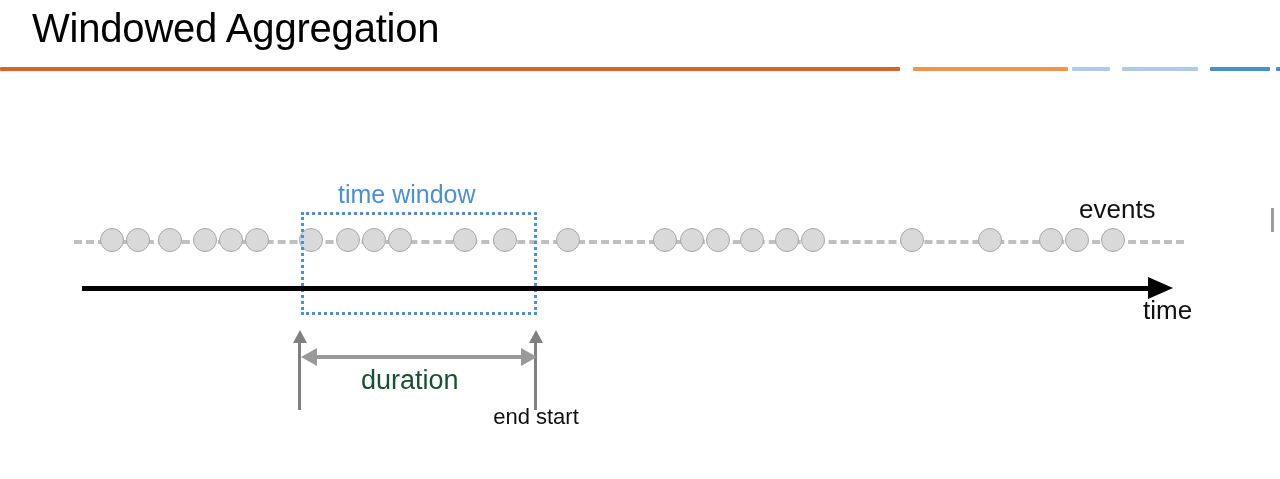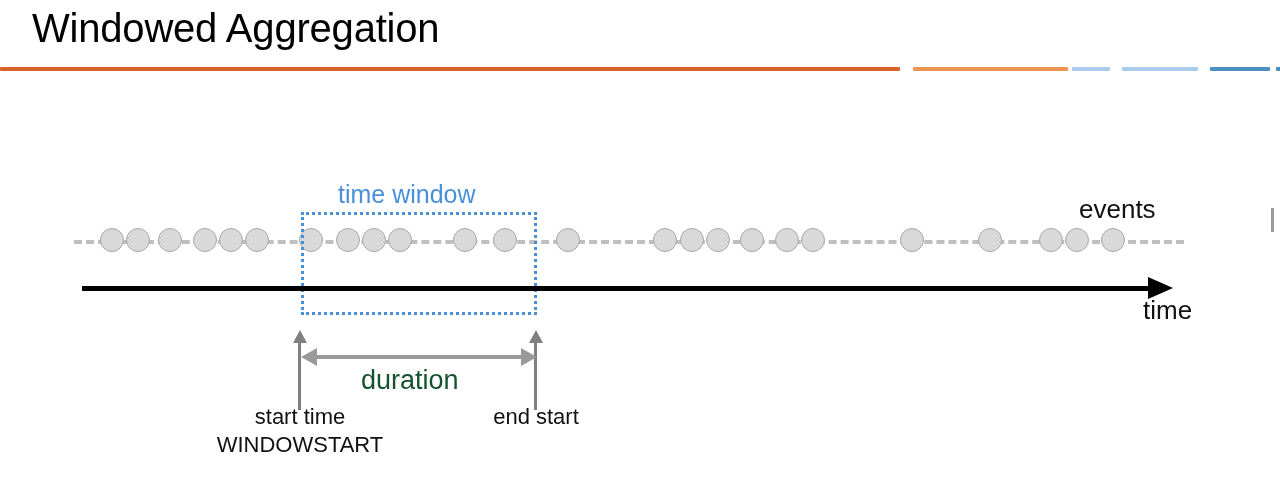--- a/index.html
+++ b/index.html
@@ -248,24 +248,20 @@
   <div class="marker-stem" id="start-marker-stem" style="left:298px; top:342px; height:68px;"></div>
 
   <div class="marker-head" id="end-marker-head" style="left:529px; top:330px;"></div>
   <div class="marker-stem" id="end-marker-stem" style="left:534px; top:342px; height:68px;"></div>
 
   <div id="duration-arrow-left"></div>
   <div id="duration-line"></div>
   <div id="duration-arrow-right"></div>
   <div id="duration-label">duration</div>
 
-  <div class="caption-block" id="caption-start">
-    <div>start time</div>
-    <div>WINDOWSTART</div>
-  </div>
   <div class="caption-block" id="caption-end">
     <div>end start</div>
   </div>
 
   <div id="edge-fragment"></div>
 </div>
 
 <div class="divider-seg" style="left: 0px; top: 67px; width: 900px; background: rgb(217, 98, 43);"></div>
 <div class="divider-seg" style="left: 913px; top: 67px; width: 155px; background: rgb(239, 149, 81);"></div>
 <div class="divider-seg" style="left: 1072px; top: 67px; width: 38px; background: rgb(170, 204, 234);"></div>

